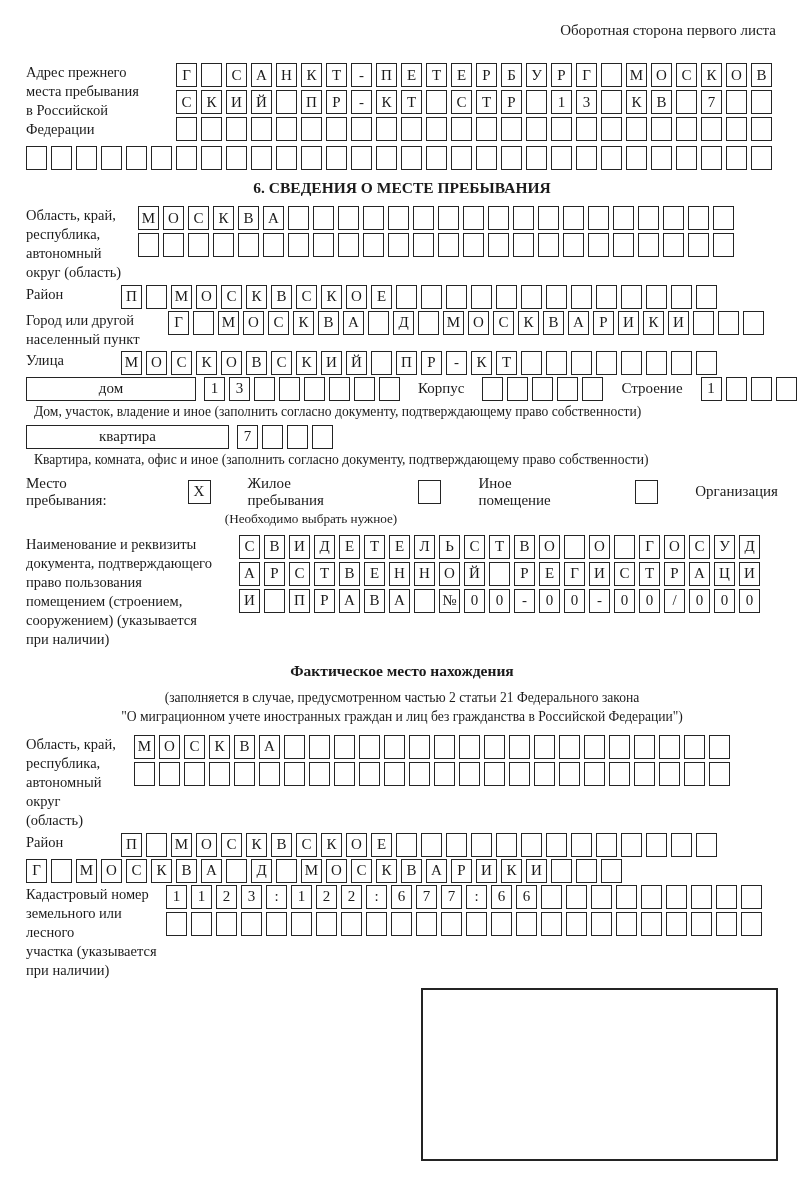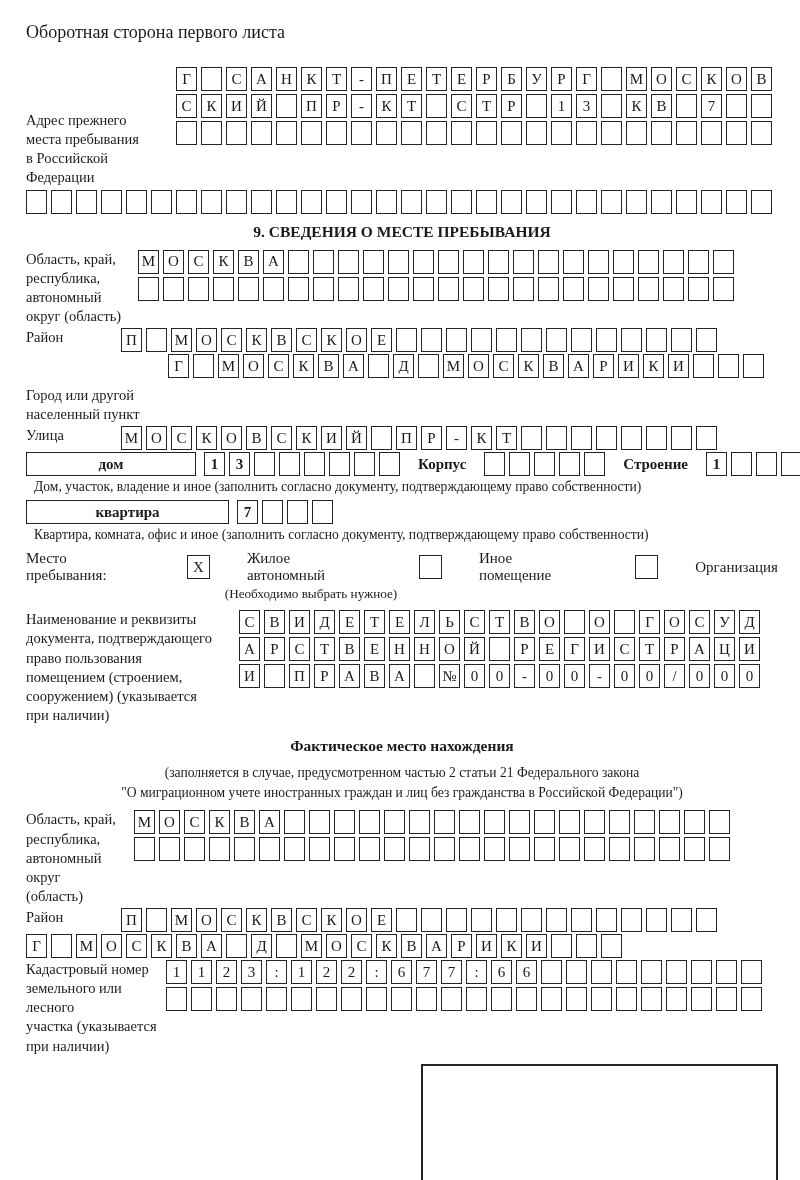--- a/index.html
+++ b/index.html
@@ -1,25 +1,25 @@
 <!DOCTYPE html>
 <html><head>
 <meta charset="utf-8">
 <style>
   html,body{margin:0;padding:0;background:#fff;}
   body{width:800px;height:1180px;overflow:hidden;font-family:"Liberation Serif",serif;color:#1b1b1b;}
   .page{padding:14px 22px 0 26px;box-sizing:border-box;width:800px;}
-  .hdr{font-size:18px;margin:8px 2px 24px 0;}
+  .hdr{text-align:right;font-size:15px;margin:8px 2px 24px 0;}
   .block{display:flex;align-items:flex-start;margin-bottom:2px;}
   .lbl{font-size:14.5px;line-height:1.32;white-space:pre-line;flex:0 0 auto;}
-  .w150{width:150px;margin-top:44px;} .w112{width:112px;} .w95{width:95px;} .w140{width:142px;margin-top:32px;} .w215{width:213px;} .w108{width:108px;} .w138{width:140px;}
+  .w150{width:150px;} .w112{width:112px;} .w95{width:95px;} .w140{width:142px;} .w215{width:213px;} .w108{width:108px;} .w138{width:140px;}
   .rows .cells{margin-bottom:3px;}
   .cells{display:flex;gap:4px;flex-wrap:nowrap;}
   .cell{flex:0 0 auto;width:21px;height:24px;border:1.7px solid #242424;box-sizing:border-box;display:flex;align-items:center;justify-content:center;font-size:15px;background:#fff;}
-  .mb3{margin-bottom:3px;font-weight:bold;}
+  .mb3{margin-bottom:3px;}
   .note-c{font-size:13.2px;text-align:center;margin:4px 0 6px;}
   .note-l{font-size:13.6px;text-align:left;margin:3px 0 5px 8px;}
   .sec-title{font-weight:bold;text-align:center;font-size:15.5px;margin:9px 0 9px;}
   .named-box{border:1.7px solid #242424;height:24px;box-sizing:border-box;display:flex;align-items:center;justify-content:center;font-size:15px;flex:0 0 auto;}
   .house-box{width:170px;margin-right:8px;}
   .apt-box{width:203px;margin-right:8px;}
   .flexrow{display:flex;align-items:center;}
   .inline-lbl{font-size:15px;margin:0 18px;flex:0 0 auto;}
   .stay-row{font-size:15px;display:flex;align-items:center;margin-top:7px;gap:26px;}
   .checkbox{width:23px;height:24px;border:1.7px solid #242424;box-sizing:border-box;display:inline-flex;align-items:center;justify-content:center;font-size:15px;margin:0 11px;flex:0 0 auto;}
@@ -149,21 +149,21 @@
       <span class="cell"></span>
       <span class="cell"></span>
       <span class="cell"></span>
       <span class="cell"></span>
       <span class="cell"></span>
       <span class="cell"></span>
       <span class="cell"></span>
       <span class="cell"></span>
     </div>
 
-  <div class="sec-title">9. СВЕДЕНИЯ О МЕСТЕ ПРЕБЫВАНИЯ</div>
+  <div class="sec-title">6. СВЕДЕНИЯ О МЕСТЕ ПРЕБЫВАНИЯ</div>
 
   <div class="block">
     <div class="lbl w112">Область, край,
 республика,
 автономный
 округ (область)</div>
     <div class="rows">
       <div class="cells">
           <span class="cell">М</span>
           <span class="cell">О</span>
@@ -347,21 +347,21 @@
         <span class="cell"></span>
         <span class="cell"></span>
         <span class="cell"></span>
       </div>
   </div>
   <div class="note-l">Квартира, комната, офис и иное (заполнить согласно документу, подтверждающему право собственности)</div>
 
   <div class="stay-row">
     <span>Место пребывания:</span>
     <span class="checkbox">X</span>
-    <span>Жилое автономный</span>
+    <span>Жилое пребывания</span>
     <span class="checkbox cb-gap"></span>
     <span>Иное помещение</span>
     <span class="checkbox cb-gap"></span>
     <span>Организация</span>
   </div>
   <div class="stay-note">(Необходимо выбрать нужное)</div>
 
   <div class="block">
     <div class="lbl w215">Наименование и реквизиты
 документа, подтверждающего

